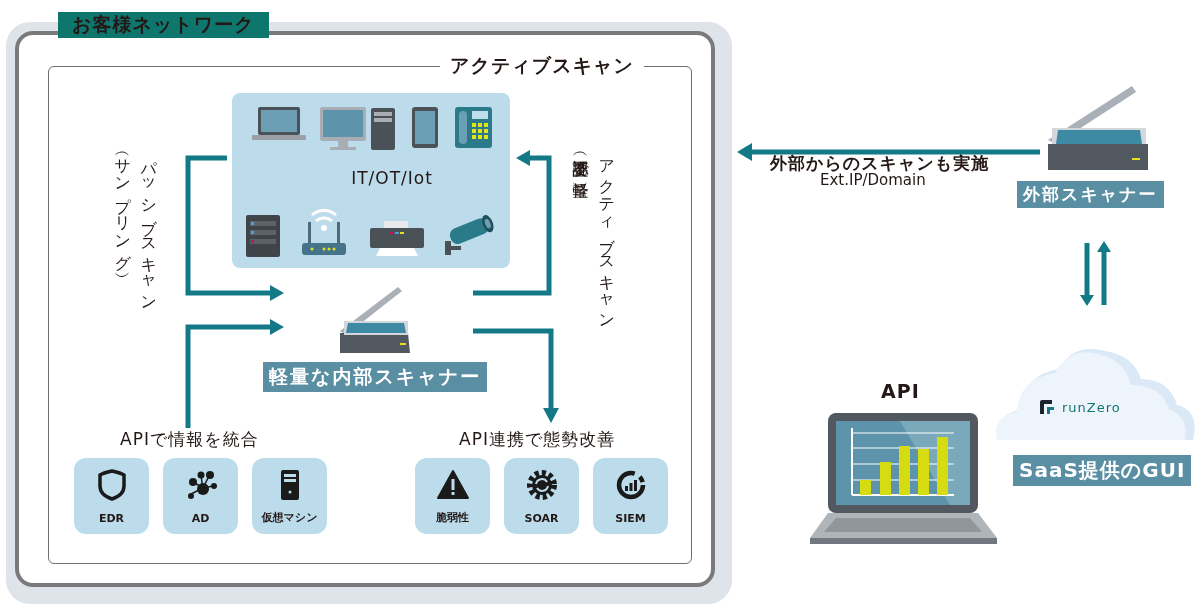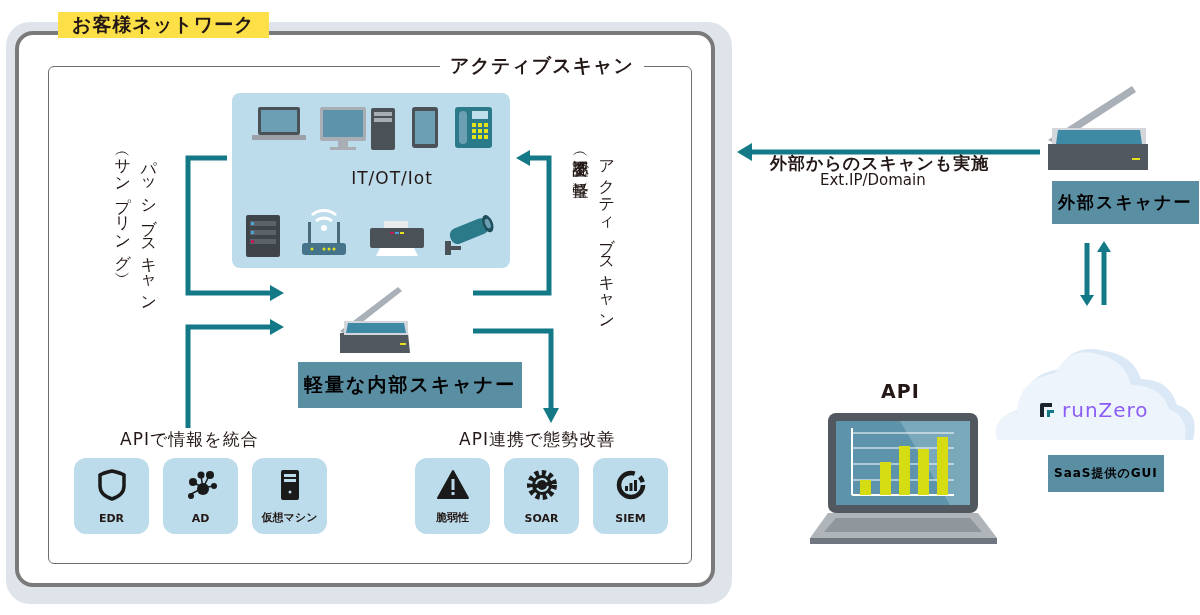--- a/index.html
+++ b/index.html
@@ -2,29 +2,29 @@
 <html><head>
 <meta charset="utf-8">
 <style>
   html, body { margin:0; padding:0; }
   body { width:1200px; height:615px; position:relative; background:#ffffff; overflow:hidden;
          font-family:"DejaVu Sans", sans-serif; color:#231815; }
   .abs { position:absolute; }
   
   #outer-shadow { left:6px; top:22px; width:726px; height:582px; border-radius:24px; background:#dfe3ea; }
   #outer-frame { left:15px; top:31px; width:700px; height:556px; border:4px solid #7a7a7a; border-radius:18px; background:#fff; box-sizing:border-box; }
-  #outer-title { left:58px; top:12px; padding:0 14px; background:#fde047; font-weight:bold; font-size:19px; letter-spacing:1px; }
+  #outer-title { left:58px; top:12px; padding:0 14px; background:#0f766e; font-weight:bold; font-size:19px; letter-spacing:1px; }
   
   #onprem-frame { left:48px; top:66px; width:644px; height:498px; border:1.5px solid #6e6e6e; border-radius:6px; box-sizing:border-box; }
   #onprem-title { left:440px; top:53px; padding:0 10px; background:#fff; font-weight:bold; font-size:19px; letter-spacing:1px; }
   
   #devices-panel { left:232px; top:93px; width:278px; height:175px; background:#bcdcec; border-radius:8px; }
   #devices-label { left:232px; top:168px; width:320px; text-align:center; font-size:17px; letter-spacing:1px; }
   .vtext { writing-mode:vertical-rl; font-size:16px; letter-spacing:1px; line-height:1.1; }
-  .tag { background:#5a8ea3; color:#000000; font-weight:bold; letter-spacing:2px; padding:10px 6px;margin-left:35px; }
+  .tag { background:#5a8ea3; color:#ffffff; font-weight:bold; letter-spacing:2px; padding:2px 6px; }
   .group-label { font-size:17px; letter-spacing:1px; }
   .card { width:75px; height:76px; background:#bcdcec; border-radius:12px; }
   .card .ico { position:absolute; left:0; right:0; top:10px; height:34px; display:flex; justify-content:center; }
   .card .lbl { position:absolute; left:0; right:0; bottom:9px; text-align:center; font-size:11px; font-weight:bold; }
   #ext-scan-label { left:770px; top:116px; font-weight:bold; font-size:17px; letter-spacing:1px;margin-top:36px; }
   #ext-domain { left:820px; top:171px; font-size:15px; }
   #api-label { left:881px; top:380px; font-weight:bold; font-size:19px; letter-spacing:1px; }
 </style>
 </head>
 <body>
@@ -239,23 +239,23 @@
 
 <svg class="abs" style="left:993px;top:335px" width="207" height="110">
   <path d="M8 105 Q0 80 28 74 Q30 40 66 34 Q80 8 112 16 Q140 20 148 44 Q176 44 184 70 Q207 76 200 105 Z" fill="#dbe8f5"></path>
   <path d="M4 105 Q-2 82 24 76 Q26 44 62 38 Q78 10 108 20 Q132 26 138 50 Q168 50 176 74 Q196 82 192 105 Z" fill="#eef4fb"></path>
 </svg>
 <div class="abs" style="left:1038px;top:398px;display:flex;align-items:center;gap:6px">
   <svg width="18" height="18">
       <path d="M2 16 V4 Q2 2 4 2 H14 V6 H6 V16 Z" fill="#1a2530"></path>
       <path d="M9 16 V9 H16 V12 H12 V16 Z" fill="#137987"></path>
     </svg>
-  <span style="font-size:20px;letter-spacing:1px;color:#8b5cf6">runZero</span>
-</div>
-<div class="abs tag" style="left:1013px;top:455px;font-size:12px;letter-spacing:1px">SaaS提供のGUI</div>
+  <span style="font-size:13px;letter-spacing:1px;color:#0f766e">runZero</span>
+</div>
+<div class="abs tag" style="left:1013px;top:455px;font-size:20px;letter-spacing:1px">SaaS提供のGUI</div>
 
 <div class="abs" id="api-label">API</div>
 <svg class="abs" style="left:810px;top:410px" width="195" height="135">
   <rect x="18" y="3" width="150" height="100" rx="8" fill="#51585f"></rect>
   <rect x="26" y="11" width="134" height="84" fill="#5d94ab"></rect>
   <polygon points="90,11 160,11 160,95 140,95" fill="#7aa9bc"></polygon>
   <g stroke="#ffffff" stroke-width="1.2">
     <line x1="42" y1="23" x2="144" y2="23"></line>
       <line x1="42" y1="38" x2="144" y2="38"></line>
     <line x1="42" y1="54" x2="144" y2="54"></line>

